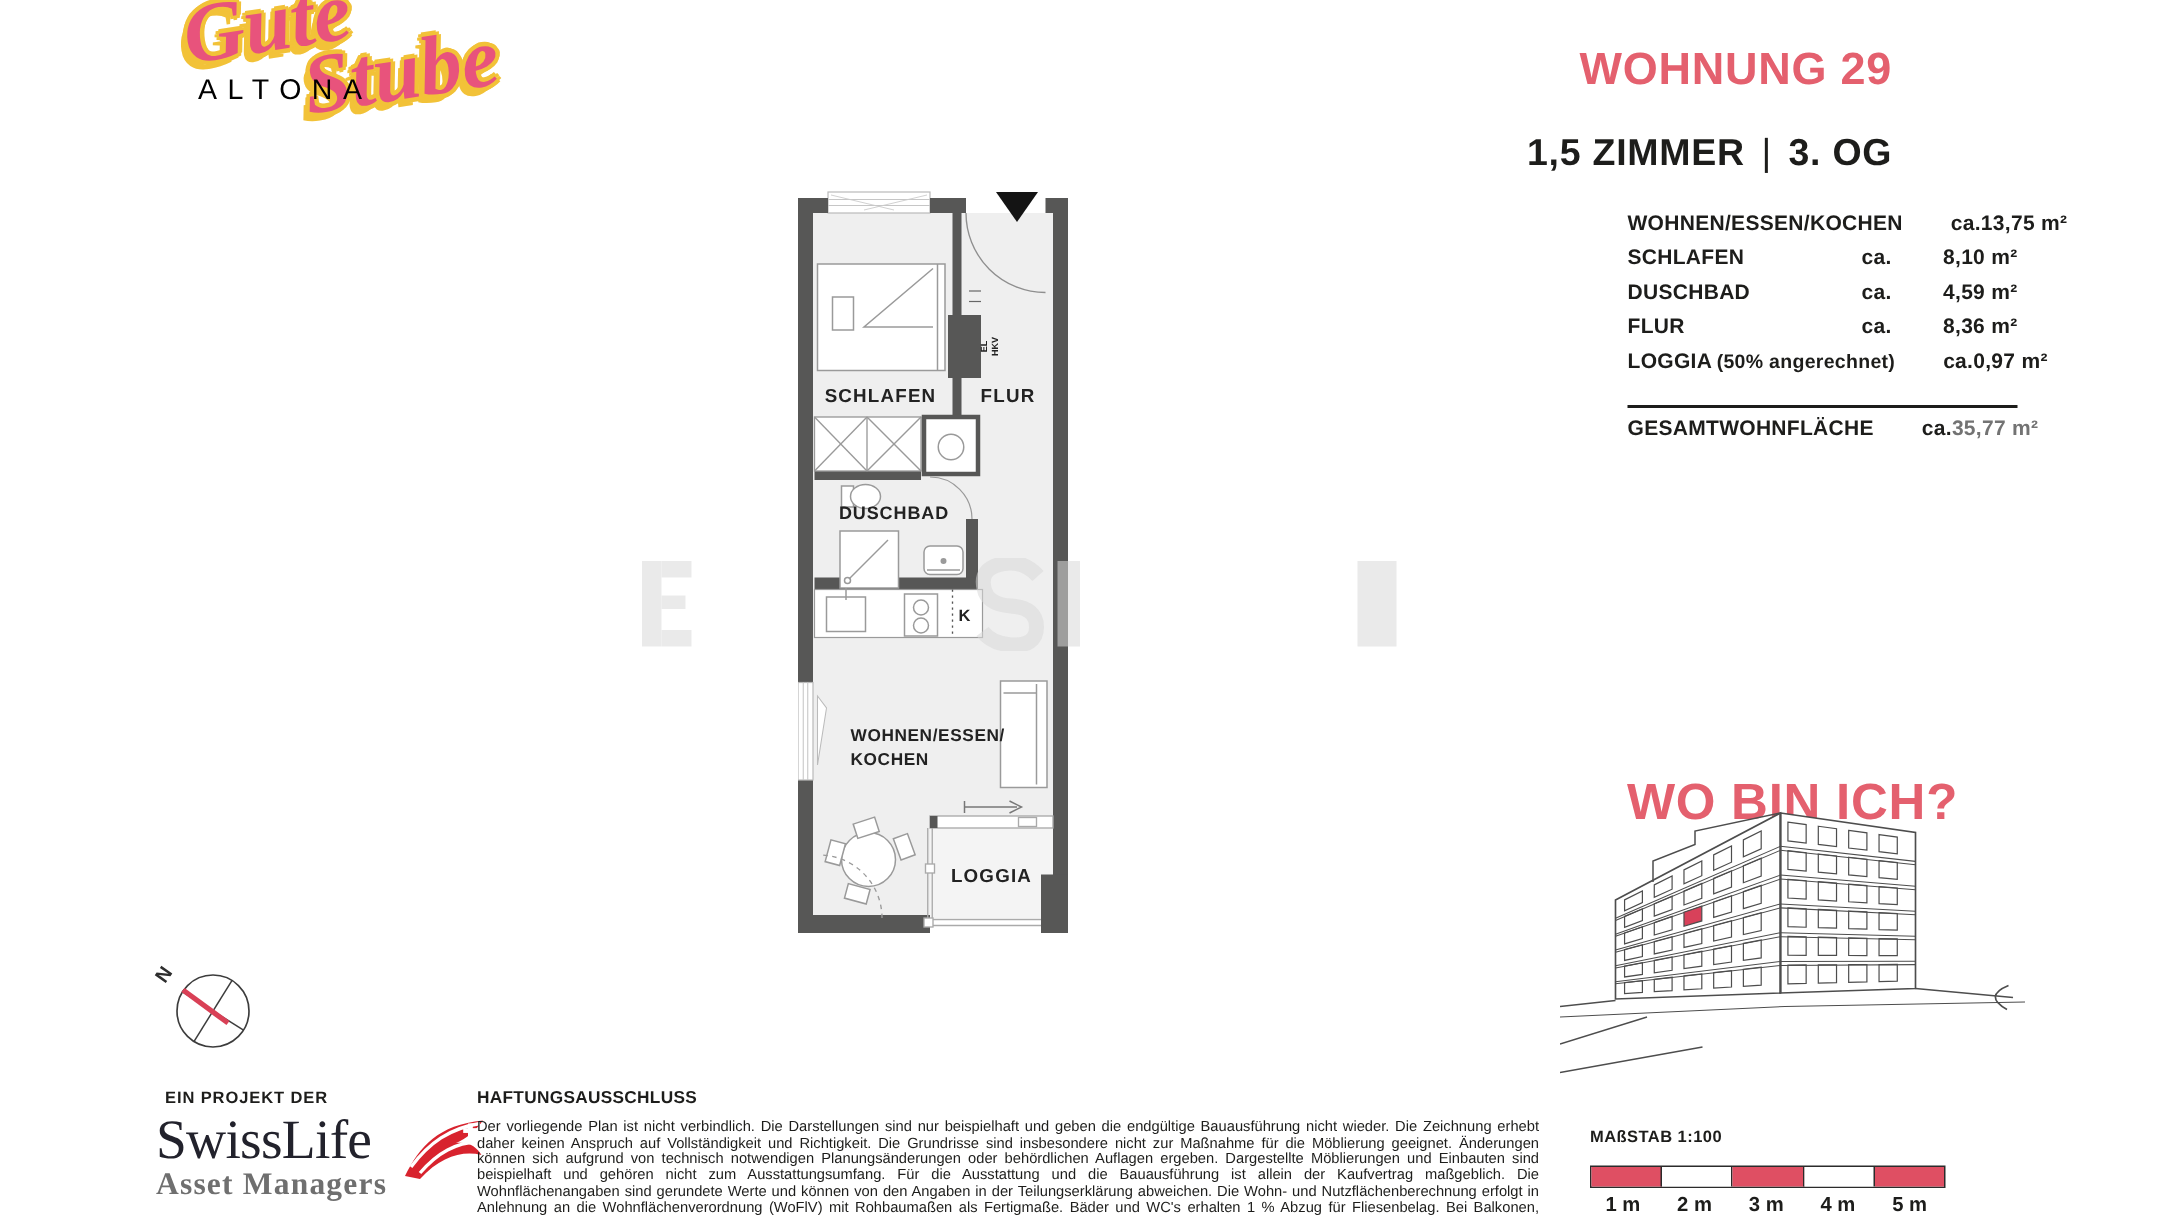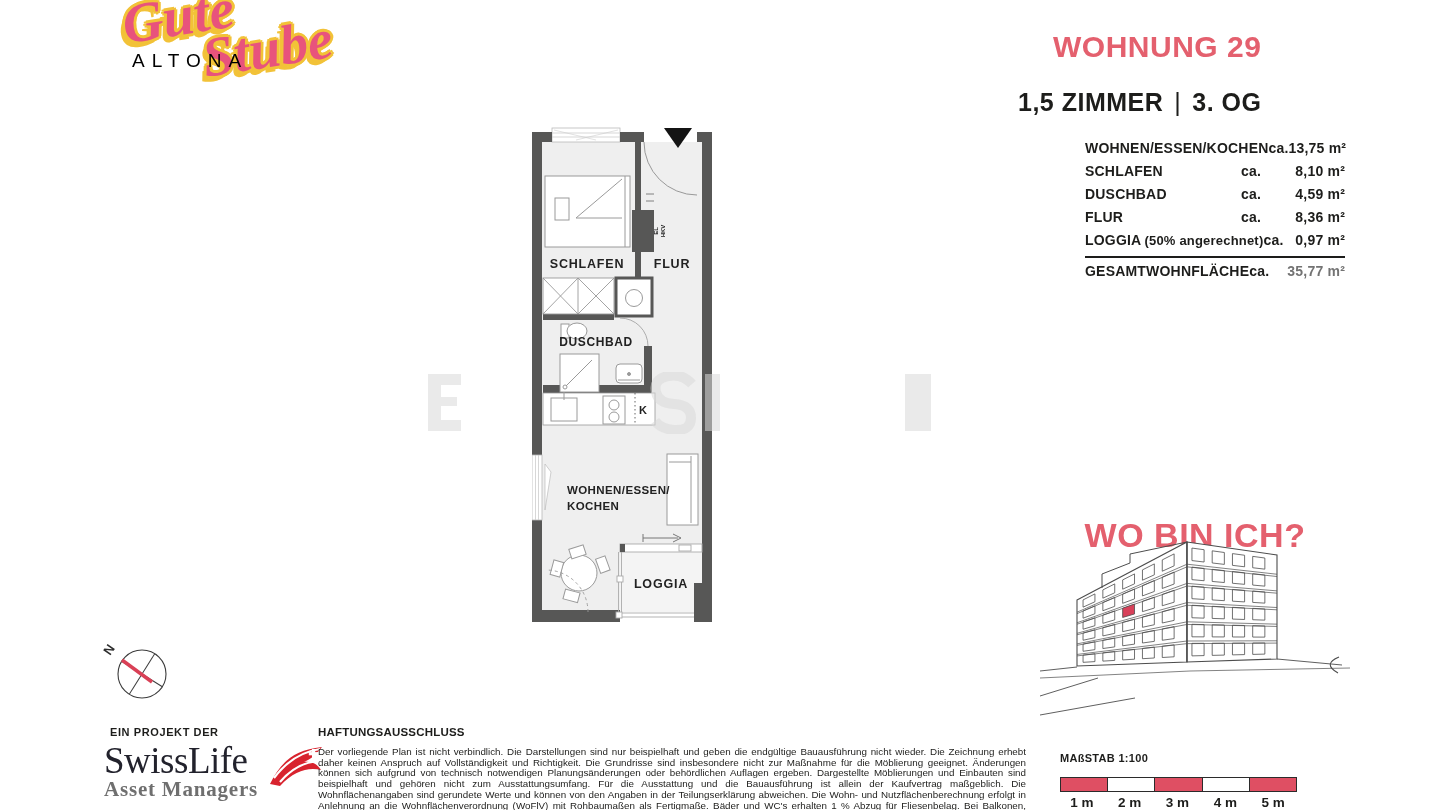--- a/index.html
+++ b/index.html
@@ -20,23 +20,23 @@
   
   .title{left:1053px;top:30px;font-size:30px;font-weight:800;letter-spacing:.5px;color:#e4606e;}
   .subtitle{left:1018px;top:88px;font-size:25px;font-weight:800;letter-spacing:.5px;color:#1d1d1b;}
   .subtitle .sep{font-weight:300;margin:0 11px;color:#1d1d1b;}
 
   
   .area-table{left:1085px;top:140px;width:260px;}
   .arow{display:flex;align-items:baseline;height:23px;font-size:14px;font-weight:600;letter-spacing:.2px;}
   .arow .lbl{flex:1;white-space:nowrap;}
   .arow .note{font-size:13px;font-weight:600;margin-left:3px;}
-  .arow .ca{width:36px;}
+  .arow .ca{width:36px;padding-left:32px;}
   .arow .val{width:68px;text-align:right;white-space:nowrap;}
-  .arow.total{border-top:2px solid #1d1d1b;margin-top:1px;padding-top:5px;font-weight:800;height:24px;justify-content:space-between;}
+  .arow.total{border-top:2px solid #1d1d1b;margin-top:15px;padding-top:5px;font-weight:800;height:24px;justify-content:space-between;}
   .arow.total .val{color:#737373;}
 
   
   .plan{left:532px;top:124px;width:180px;height:498px;z-index:1;}
   .plan text{font-family:"Liberation Sans",sans-serif;fill:#222;font-weight:600;}
 
   
   .watermark{left:400px;top:372px;width:545px;height:62px;z-index:3;pointer-events:none;}
 
   

